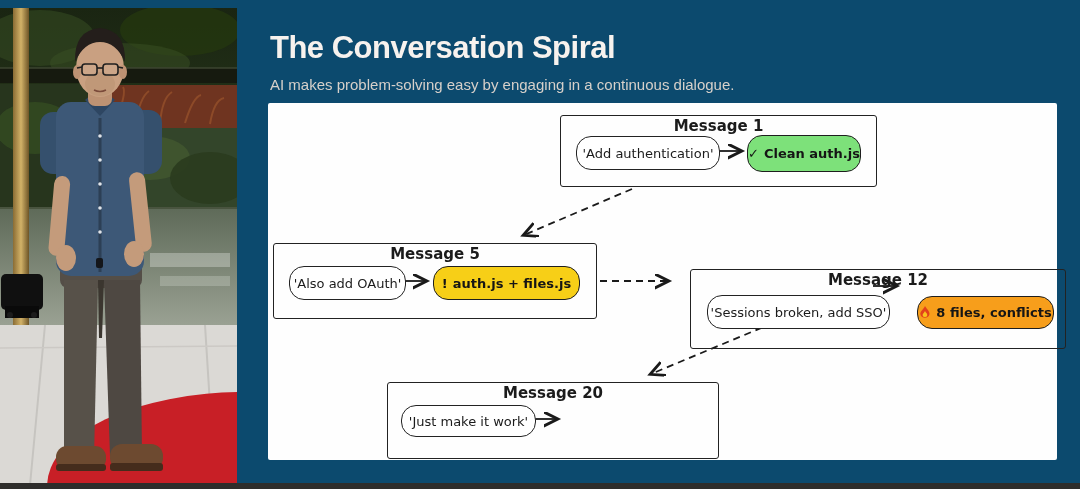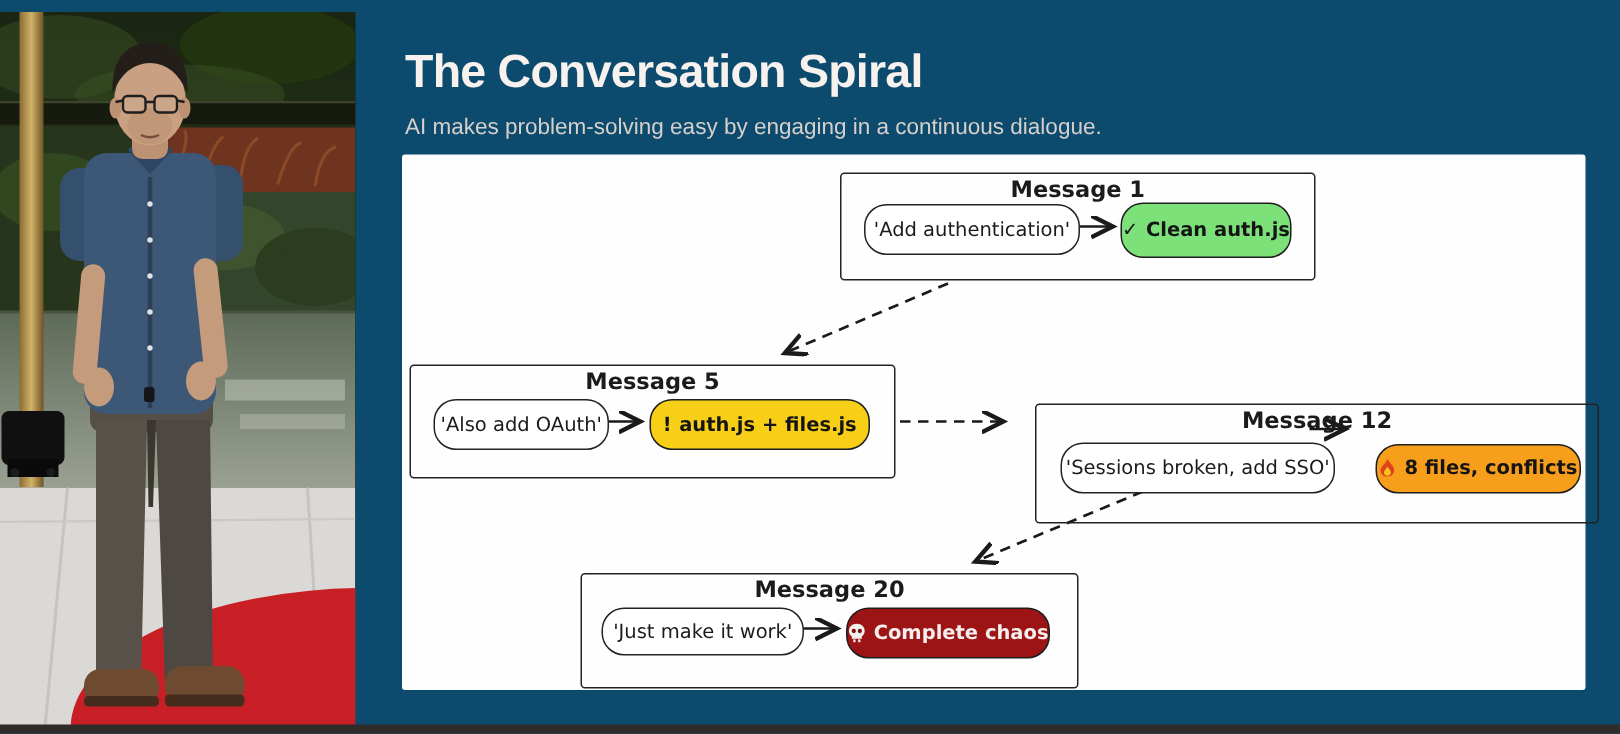--- a/index.html
+++ b/index.html
@@ -214,28 +214,18 @@
           <path d="M6 0 C7.5 3 10.5 4.5 10.5 8 A4.7 4.7 0 0 1 1.3 8 C1.3 5 4.5 3.5 6 0 Z" fill="#e2421b"></path>
           <path d="M6 5 C6.8 6.8 8.3 7.2 8.3 9.2 A2.4 2.4 0 0 1 3.6 9.2 C3.6 7.5 5.2 6.8 6 5 Z" fill="#f8c21c"></path>
         </svg>
         <span>8 files, conflicts</span>
       </div>
     </div>
 
     <div class="group g4">
       <div class="group-label hand">Message 20</div>
       <div class="pbox hand">'Just make it work'</div>
-      <div class="rbox hand">
-        <svg class="icon-svg" width="13" height="14" viewBox="0 0 13 14">
-          <path d="M6.5 0.5 C10 0.5 12 2.8 12 5.6 C12 7.4 11 8.6 10 9.3 L10 11 L3 11 L3 9.3 C2 8.6 1 7.4 1 5.6 C1 2.8 3 0.5 6.5 0.5 Z" fill="#f2efec"></path>
-          <circle cx="4.4" cy="5.6" r="1.5" fill="#7a1010"></circle>
-          <circle cx="8.6" cy="5.6" r="1.5" fill="#7a1010"></circle>
-          <rect x="4" y="11.3" width="1.6" height="2.2" rx="0.6" fill="#f2efec"></rect>
-          <rect x="7.4" y="11.3" width="1.6" height="2.2" rx="0.6" fill="#f2efec"></rect>
-        </svg>
-        <span>Complete chaos</span>
-      </div>
     </div>
 
   </div>
 
   <div class="bottom-strip"></div>
 </div>
 
 </body></html>

